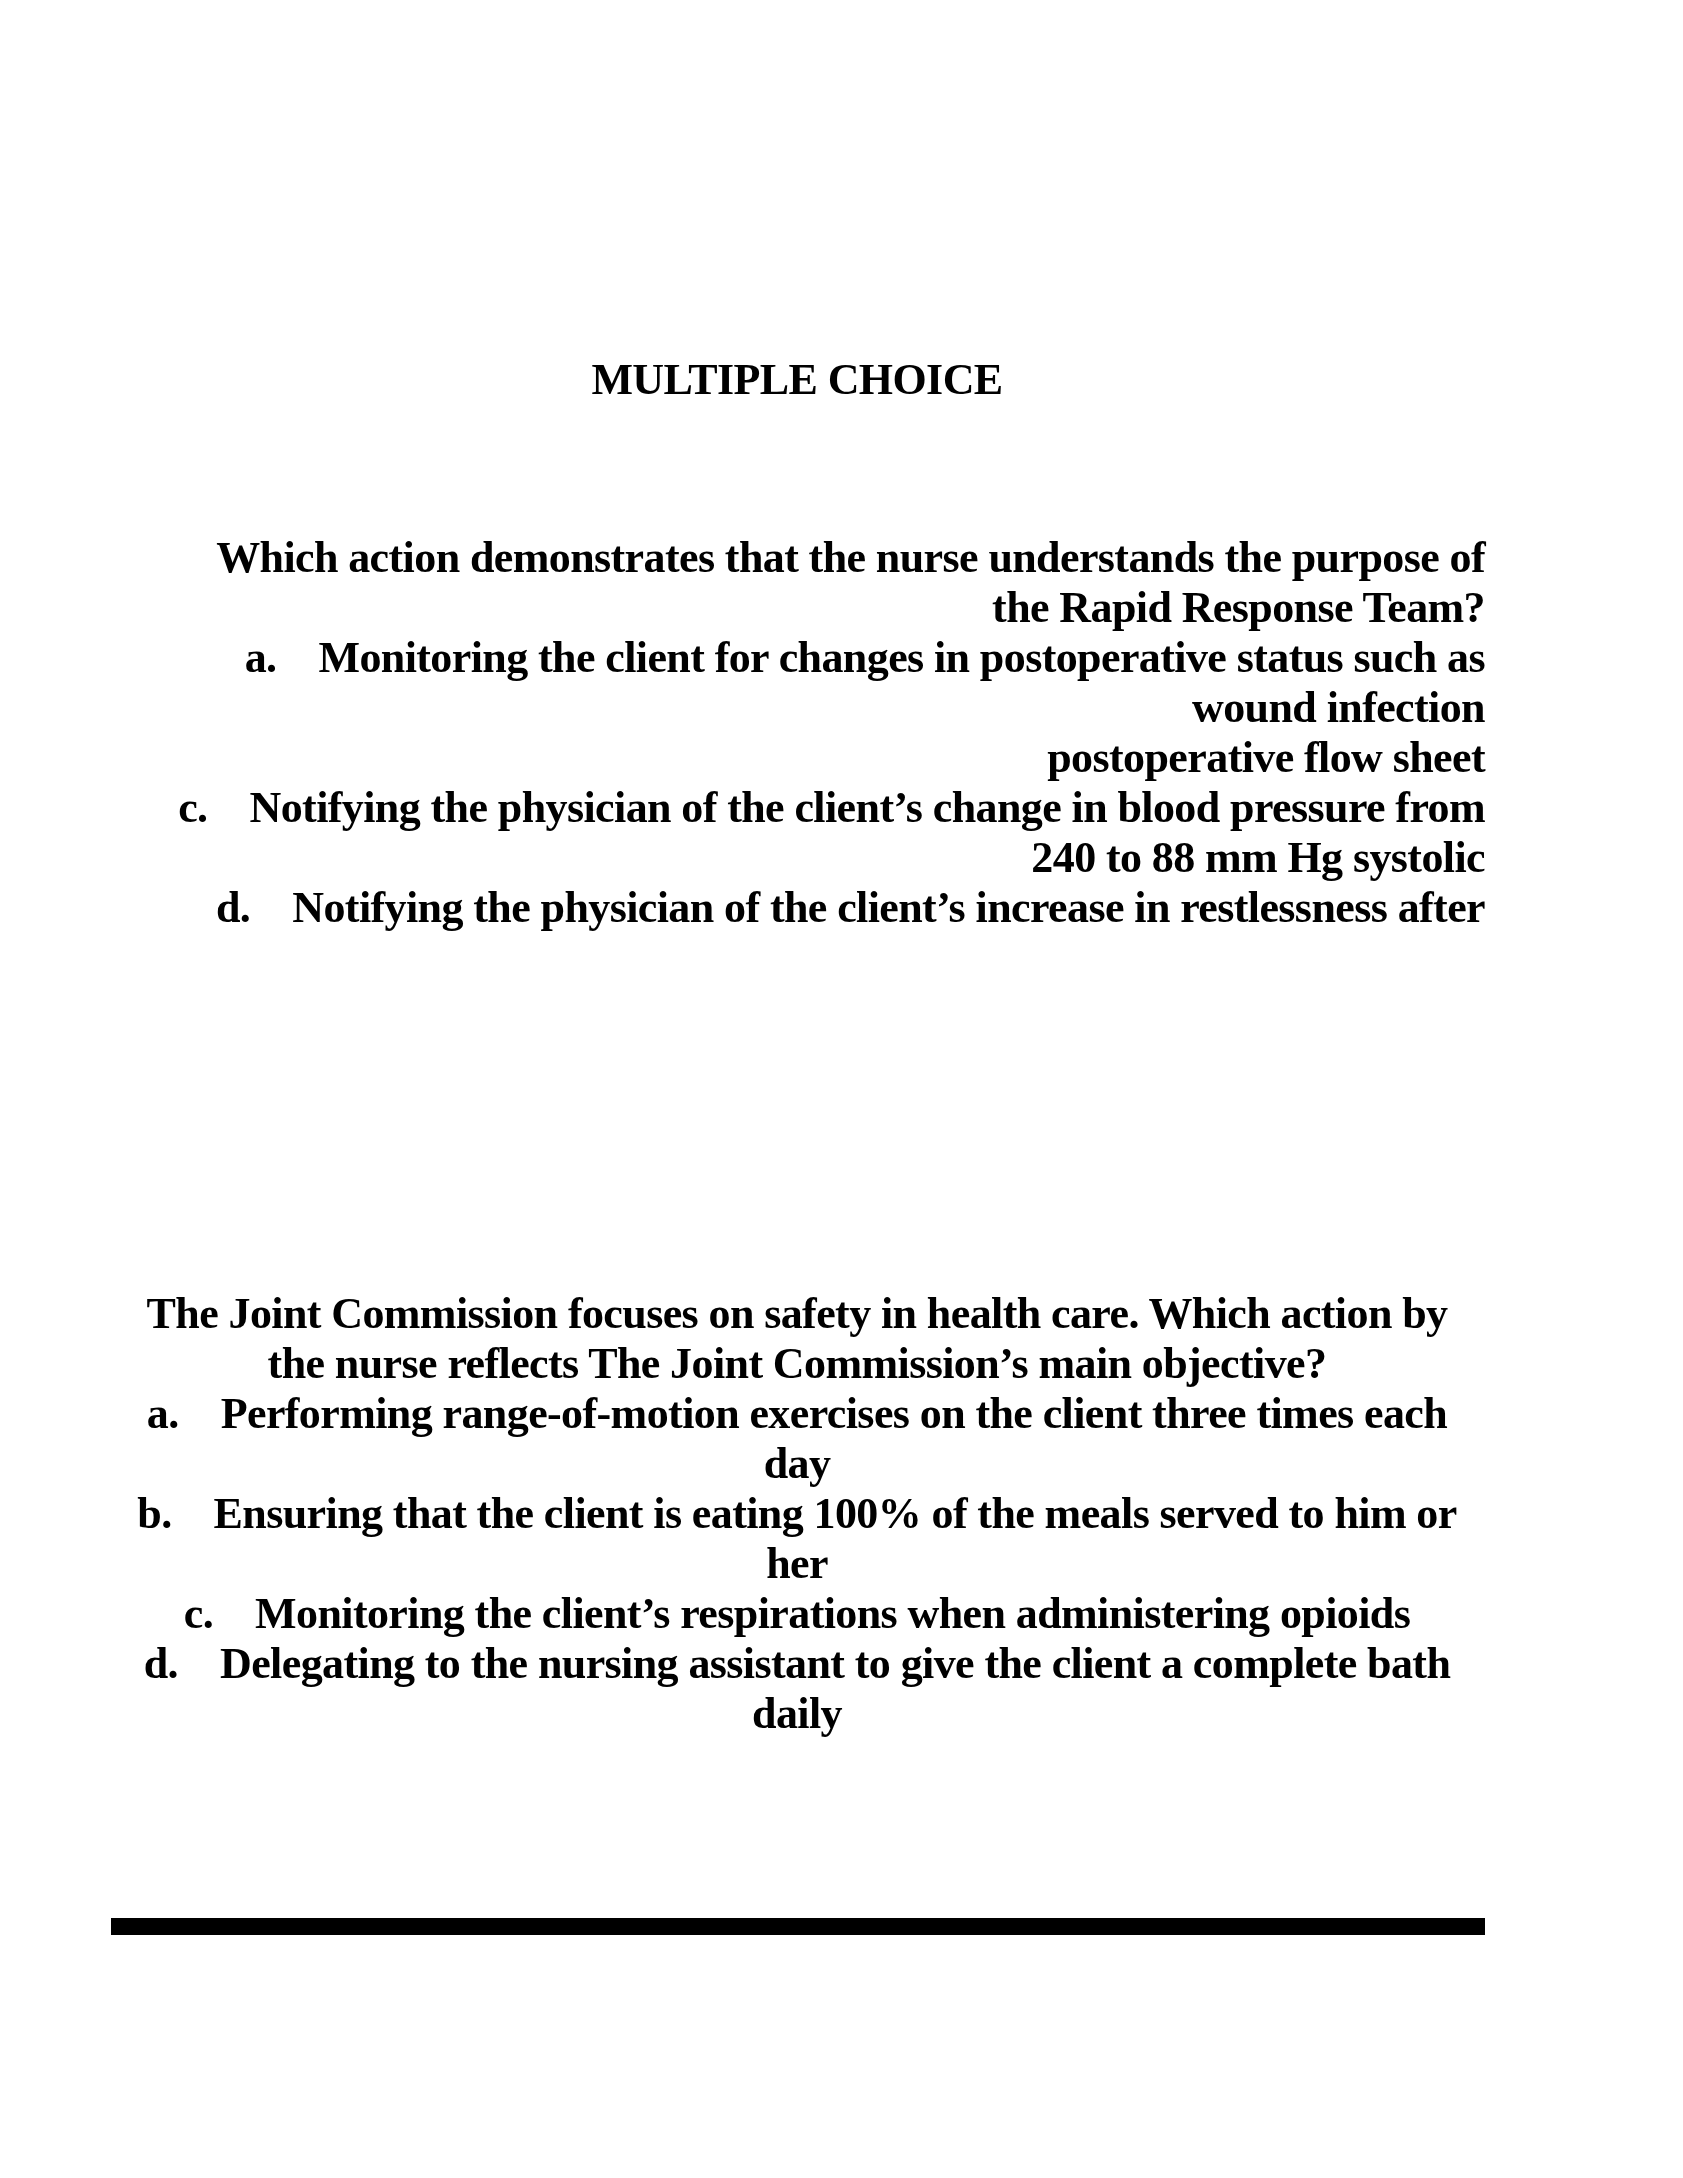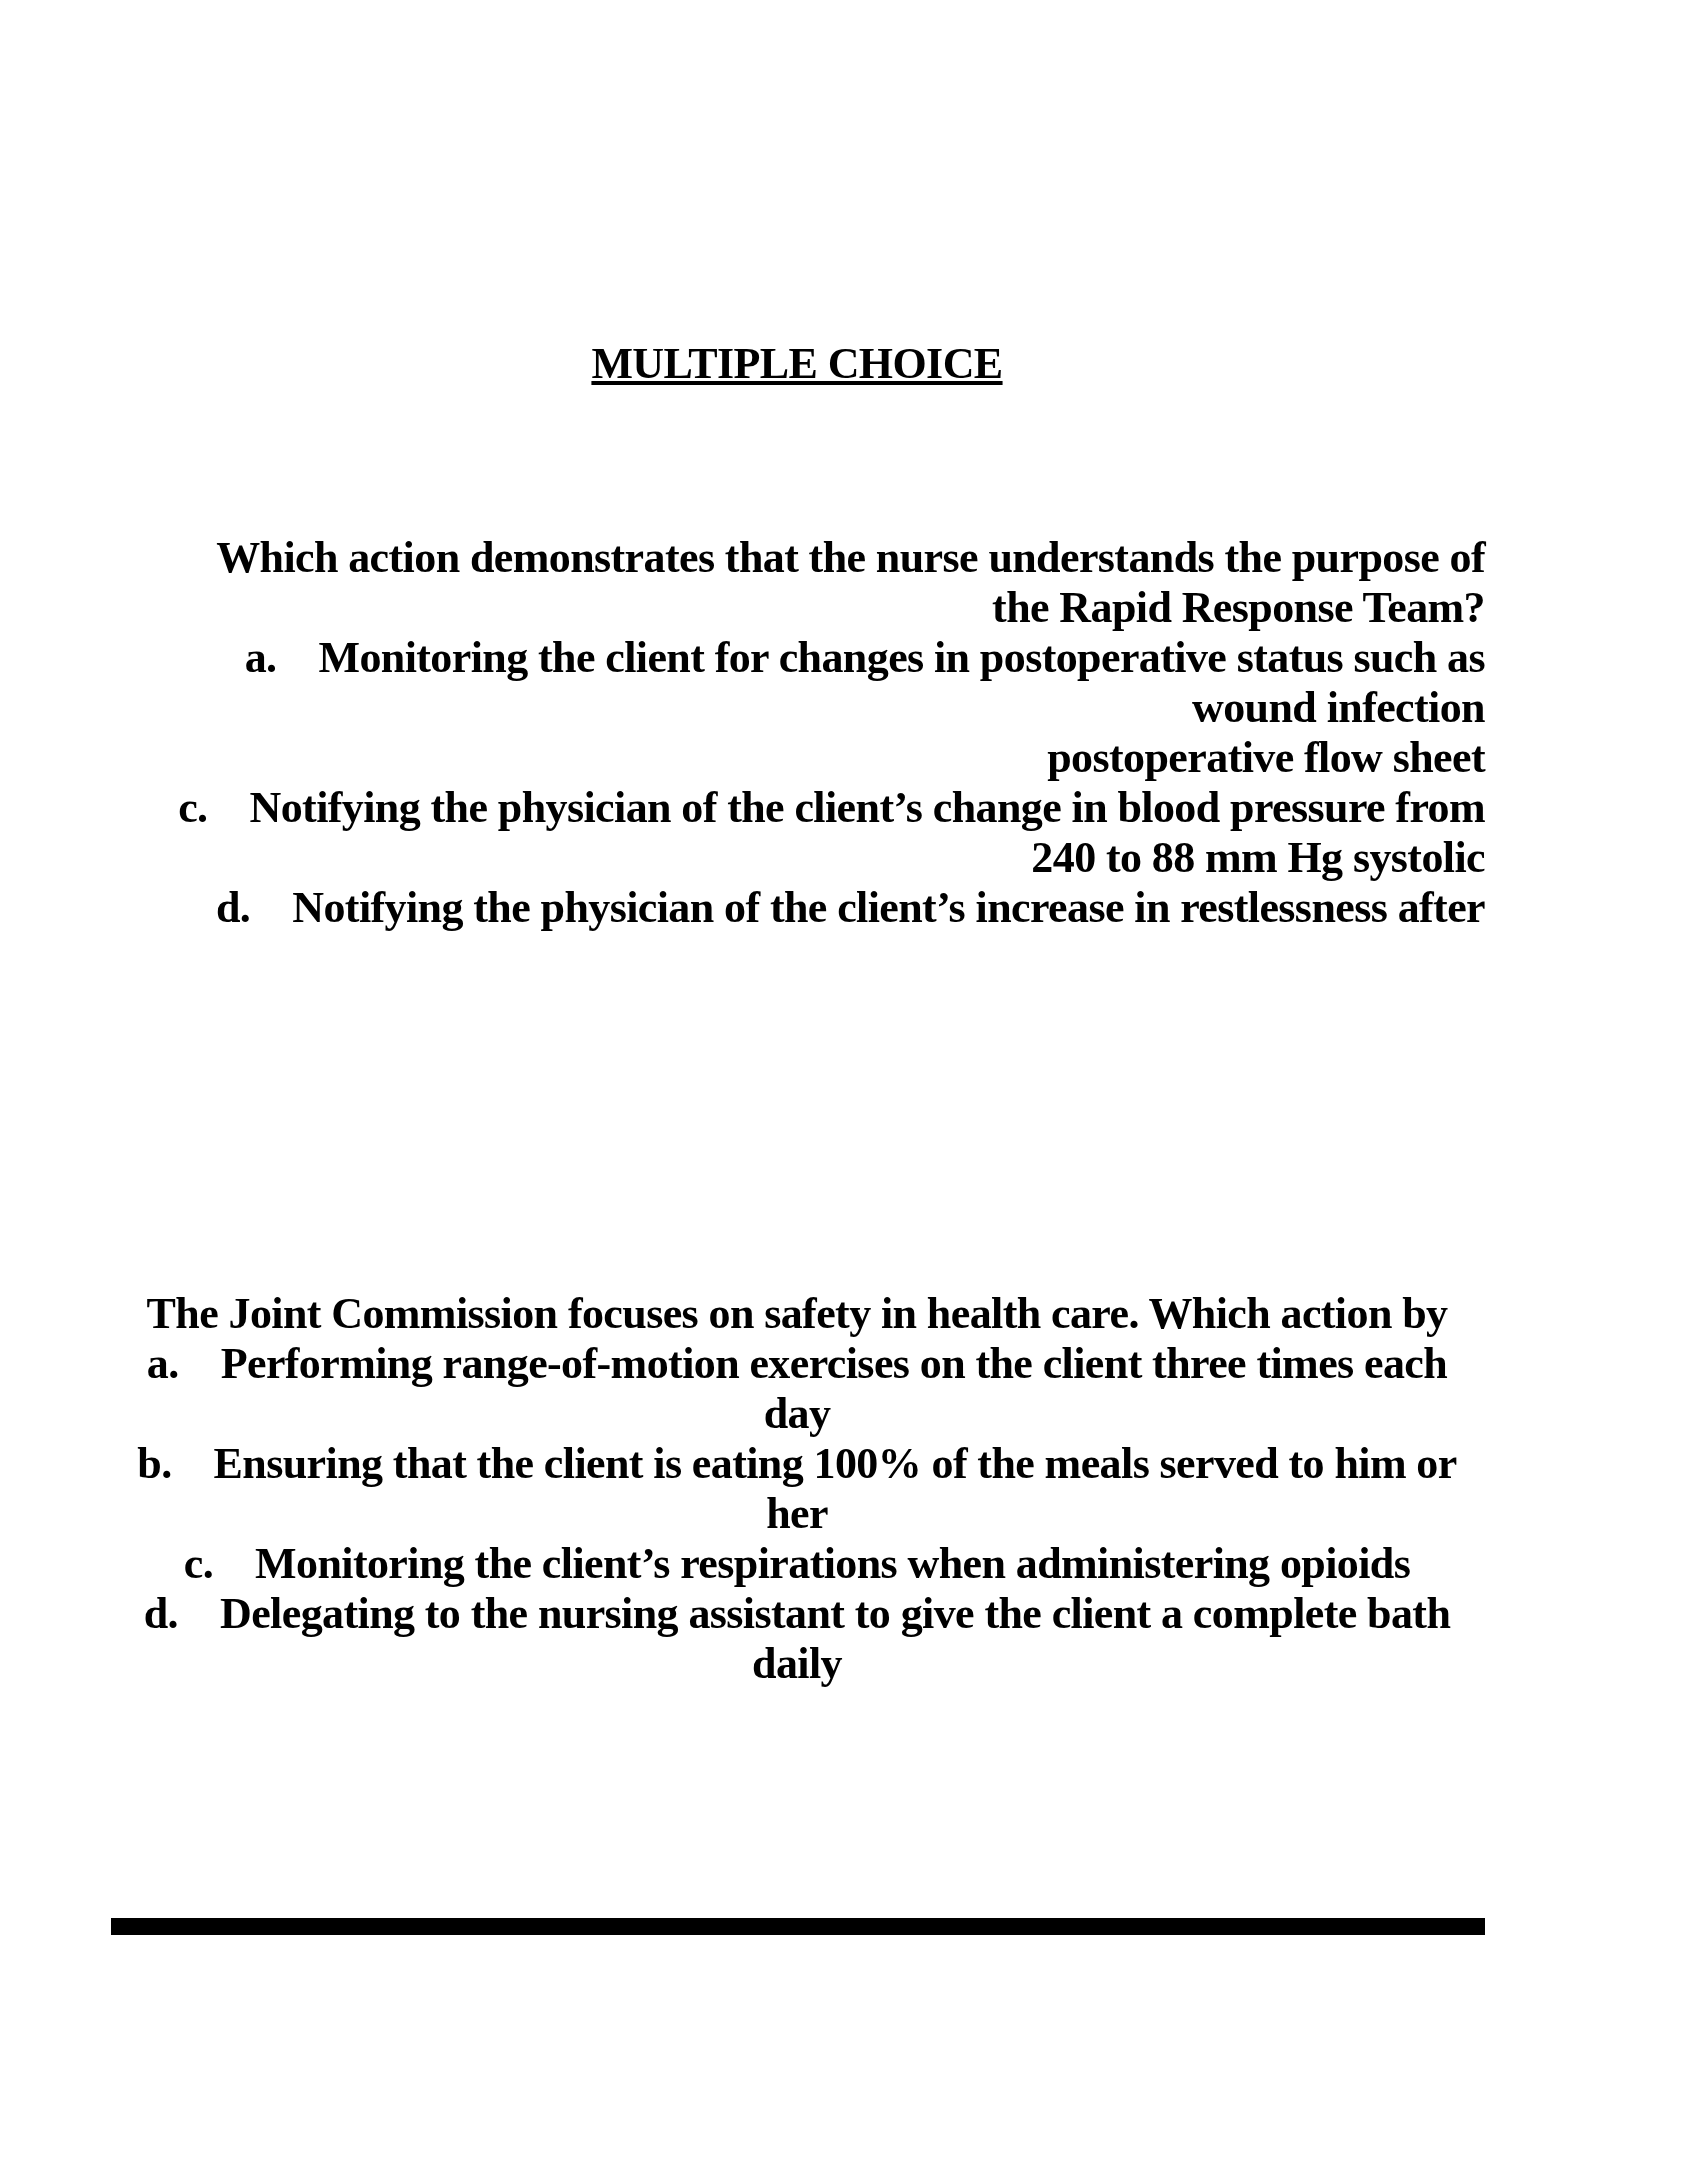--- a/index.html
+++ b/index.html
@@ -3,21 +3,21 @@
 <meta charset="utf-8">
 <style>
   html, body { margin: 0; padding: 0; background: #ffffff; }
   body { width: 1683px; height: 2178px; position: relative; overflow: hidden;
          font-family: "Liberation Serif", serif; color: #000000; }
   .block { position: absolute; left: 109px; width: 1376px; text-align: center;
            font-weight: bold; font-size: 44px; line-height: 50px; letter-spacing: -0.6px; }
   .line { display: block; white-space: nowrap; }
   .opt-label { display: inline-block; }
   .opt-gap { display: inline-block; width: 42px; }
-  #title { top: 339px; text-decoration: underline; }
+  #title { top: 355px; }
   #q1 { top: 533px; text-align: right; }
   #q2 { top: 1289px; }
   .rule { position: absolute; left: 111px; top: 1918px; width: 1374px; height: 17px; background: #000000; }
 </style>
 </head>
 <body>
 
 <div class="block" id="title">
   <span class="line">MULTIPLE CHOICE</span>
 </div>
@@ -32,20 +32,21 @@
   <span class="line">postoperative flow sheet</span>
 
   <span class="line"><span class="opt-label">c.</span><span class="opt-gap"></span><span>Notifying the physician of the client’s change in blood pressure from</span></span>
   <span class="line">240 to 88 mm Hg systolic</span>
 
   <span class="line"><span class="opt-label">d.</span><span class="opt-gap"></span><span>Notifying the physician of the client’s increase in restlessness after</span></span>
 </div>
 
 <div class="block" id="q2">
   <span class="line">The Joint Commission focuses on safety in health care. Which action by</span>
+  <span class="line">the nurse reflects The Joint Commission’s main objective?</span>
 
   <span class="line"><span class="opt-label">a.</span><span class="opt-gap"></span><span>Performing range-of-motion exercises on the client three times each</span></span>
   <span class="line">day</span>
 
   <span class="line"><span class="opt-label">b.</span><span class="opt-gap"></span><span>Ensuring that the client is eating 100% of the meals served to him or</span></span>
   <span class="line">her</span>
 
   <span class="line"><span class="opt-label">c.</span><span class="opt-gap"></span><span>Monitoring the client’s respirations when administering opioids</span></span>
 
   <span class="line"><span class="opt-label">d.</span><span class="opt-gap"></span><span>Delegating to the nursing assistant to give the client a complete bath</span></span>

